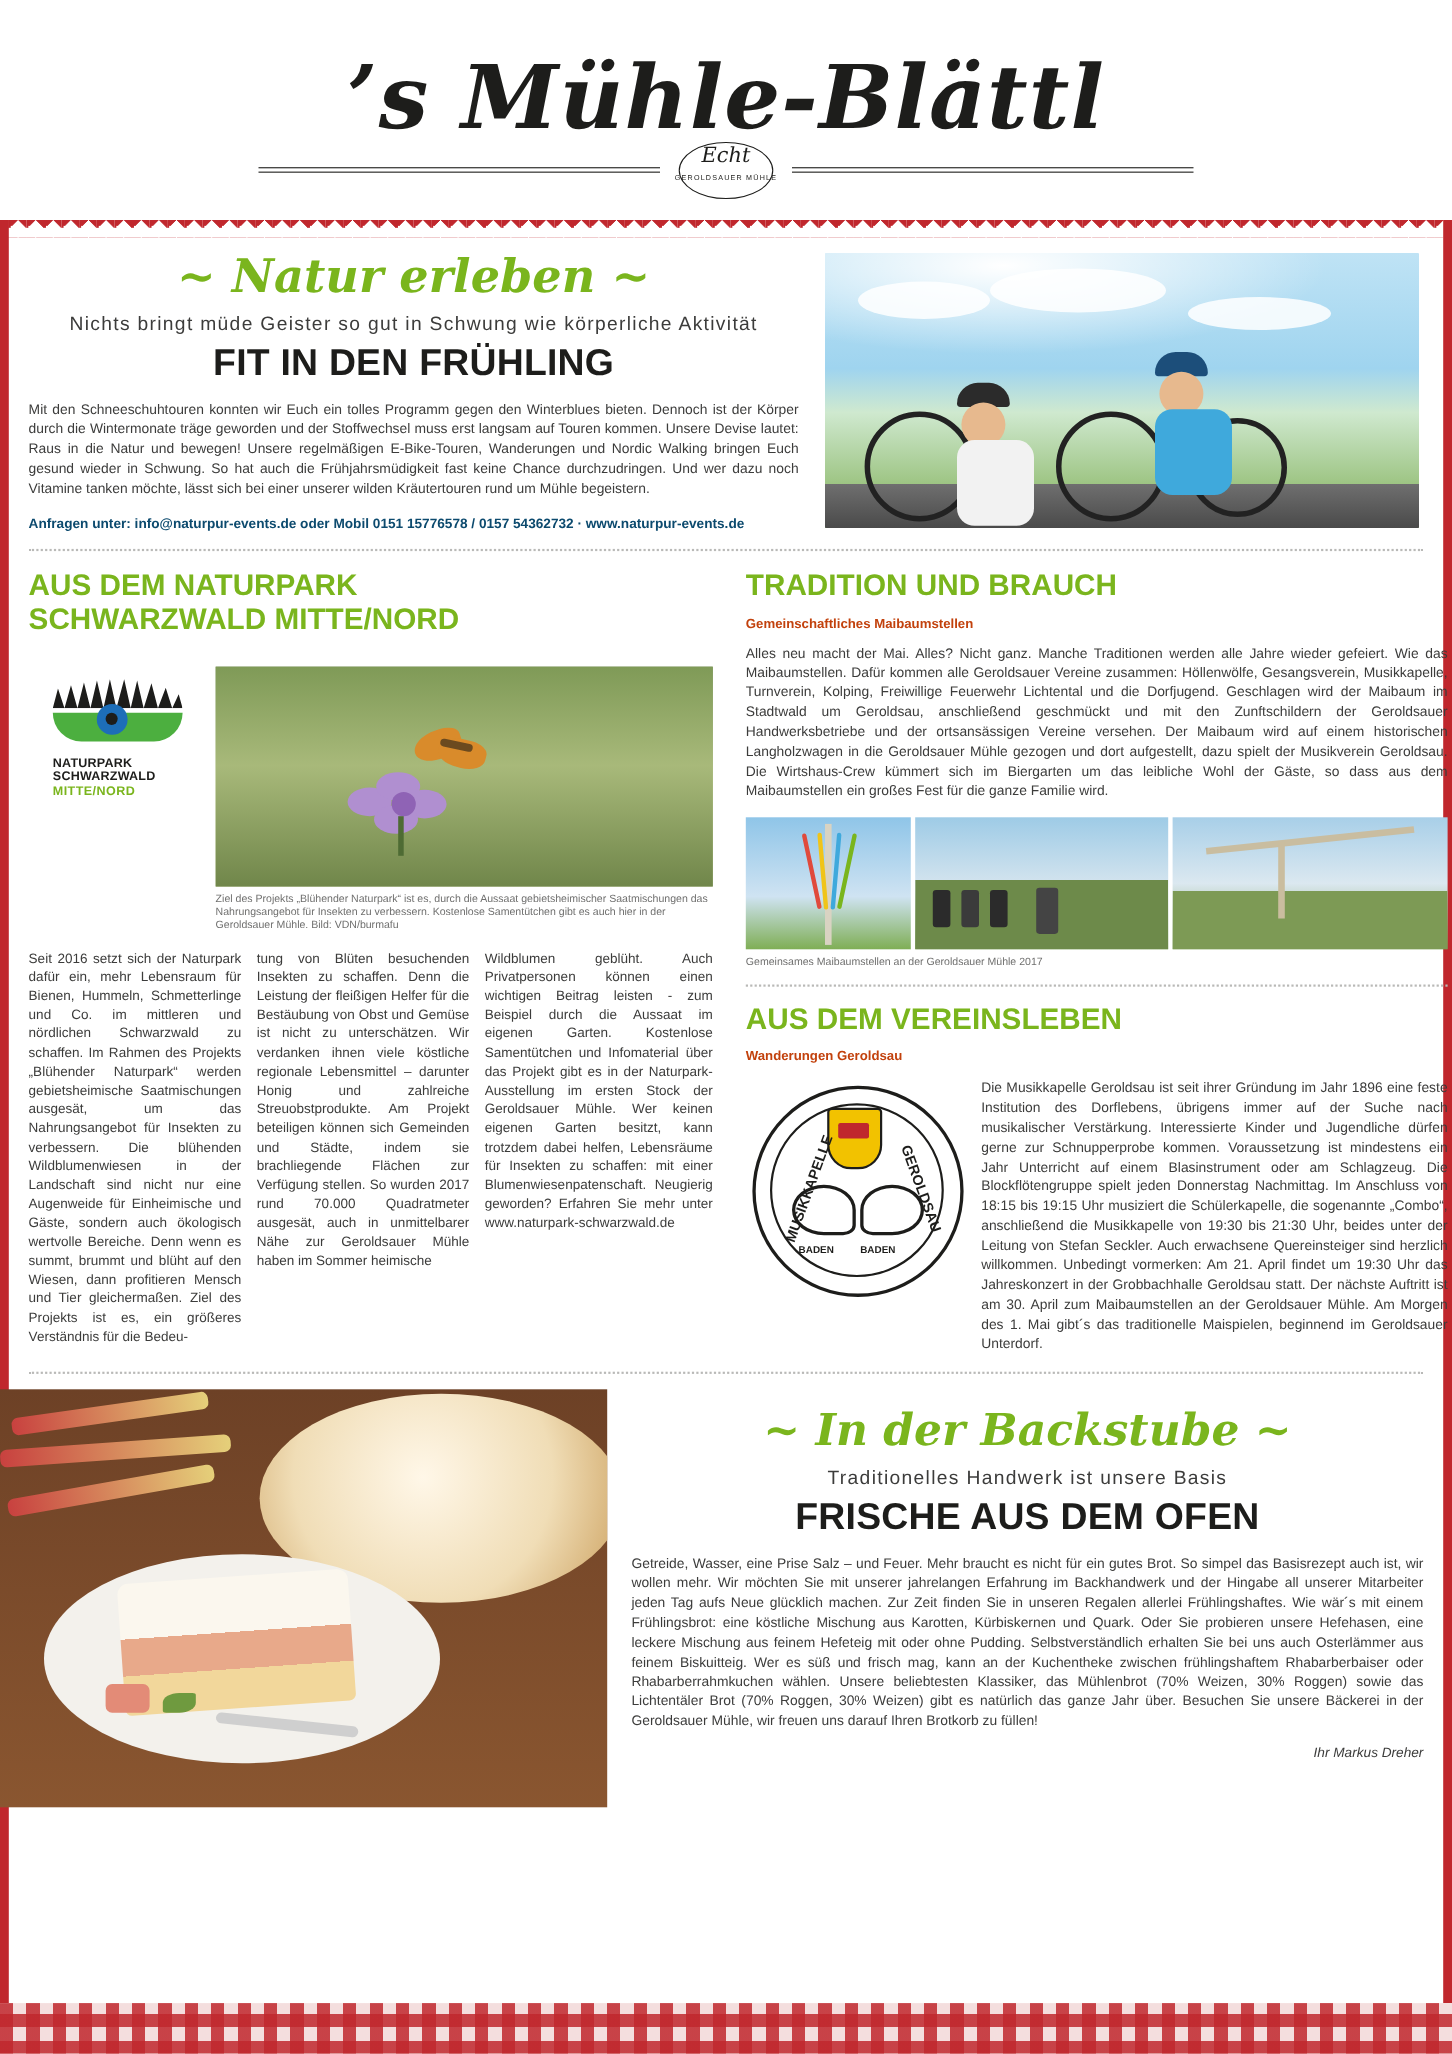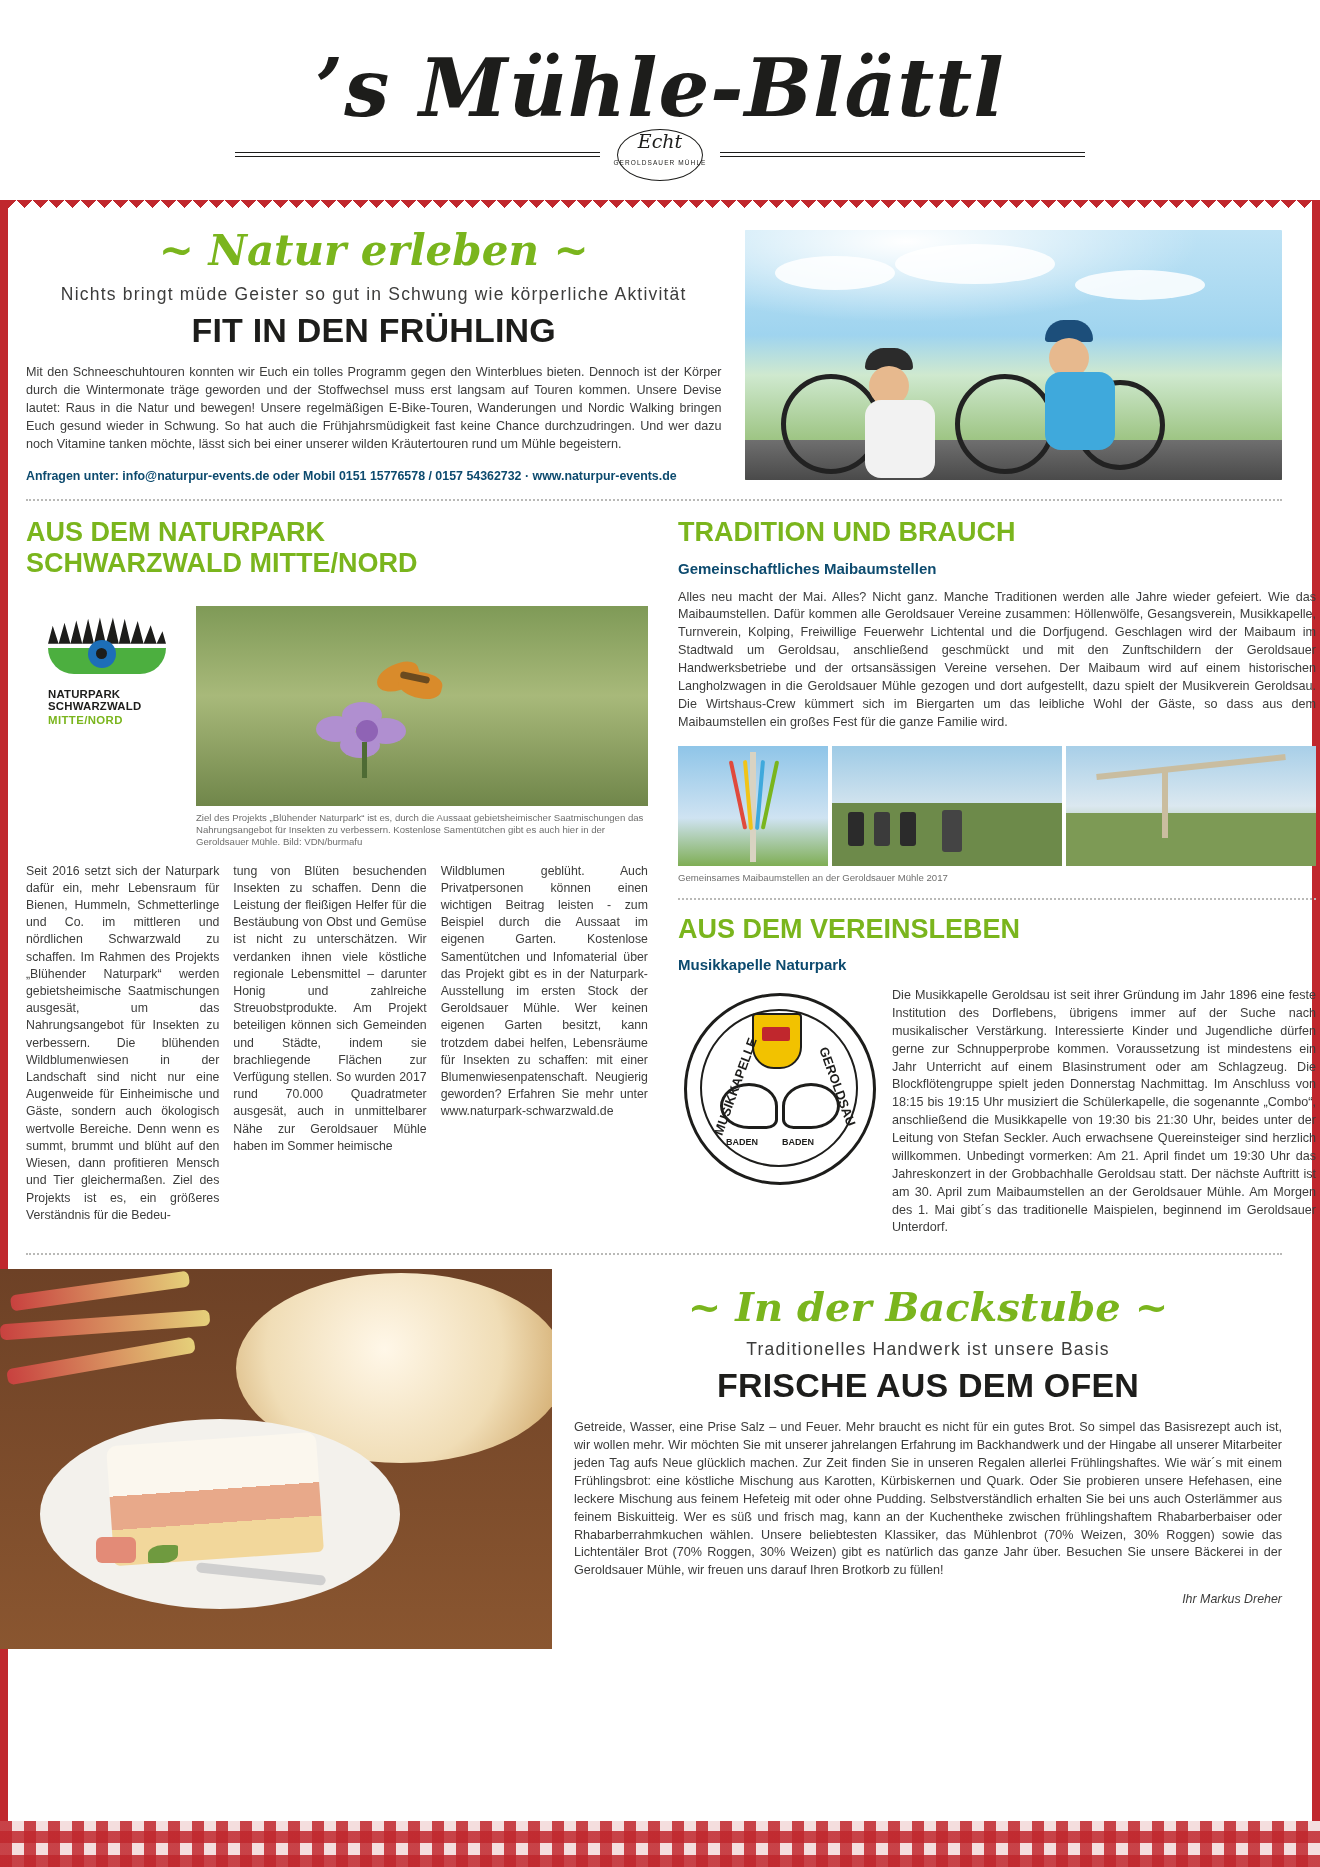--- a/index.html
+++ b/index.html
@@ -55,21 +55,21 @@
   .zigzag{
     position:absolute;left:0;right:0;height:16px;
     background:
       linear-gradient(135deg,#c0272d 25%,transparent 25%) -8px 0/16px 16px,
       linear-gradient(225deg,#c0272d 25%,transparent 25%) -8px 0/16px 16px;
     background-repeat:repeat-x;
   }
   .zig-top{top:200px;}
 
   
-  .content{position:absolute;left:0;top:216px;right:12px;}
+  .content{position:absolute;left:0;top:216px;right:0;}
   .dotted{
     border-top:2.2px dotted #b9b9b7;
     margin:0 26px;
   }
 
   
   .s1{display:flex;padding:14px 26px 0 26px;}
   .s1-left{width:700px;padding-right:24px;}
   .script-head{
     font-family:"DejaVu Serif", serif;font-style:italic;font-weight:700;
@@ -107,21 +107,21 @@
   .cyc-wheel{position:absolute;border:5px solid #222;border-radius:50%;width:90px;height:90px;}
 
   
   .s2{display:flex;padding:16px 26px 0 26px;}
   .col-left{width:630px;padding-right:30px;}
   .col-right{width:638px;}
   .green-head{
     color:#7ab51d;font-size:27px;font-weight:700;line-height:1.12;margin:0;
   }
   .sub-head{
-    font-size:15px;font-weight:700;color:#0c4a6e;margin-top:12px;
+    font-size:12px;font-weight:700;color:#c2410c;margin-top:12px;
   }
   .np-row{display:flex;margin-top:28px;}
   .np-logo{width:170px;}
   .np-logo-box{width:168px;height:118px;position:relative;}
   .np-eye{position:absolute;left:22px;top:8px;width:118px;height:60px;}
   .np-eye-top{position:absolute;left:0;top:0;width:118px;height:30px;background:#1d1d1b;
     clip-path:polygon(0 100%,4% 40%,9% 100%,14% 30%,19% 100%,24% 22%,29% 100%,34% 16%,39% 100%,44% 12%,49% 100%,55% 12%,60% 100%,65% 16%,70% 100%,76% 24%,81% 100%,87% 38%,92% 100%,97% 58%,100% 100%);}
   .np-eye-ball{position:absolute;left:40px;top:26px;width:28px;height:28px;border-radius:50%;background:#1d6eb8;}
   .np-eye-ball:after{content:"";position:absolute;left:8px;top:8px;width:11px;height:11px;border-radius:50%;background:#1d1d1b;}
   .np-eye-bot{position:absolute;left:0;top:34px;width:118px;height:26px;background:#4caf3f;border-radius:0 0 60px 60px;}
@@ -321,21 +321,21 @@
             <div style="position:absolute;left:0;bottom:0;width:100%;height:44%;background:#7d9a55;"></div>
             <div style="position:absolute;left:30px;top:18px;width:190px;height:6px;background:#c9bda0;transform:rotate(-6deg);"></div>
             <div style="position:absolute;left:96px;top:22px;width:6px;height:70px;background:#cabd9f;"></div>
           </div>
         </div>
         <div class="caption">Gemeinsames Maibaumstellen an der Geroldsauer Mühle 2017</div>
 
         <div class="dotted" style="margin:14px 0 0 0;"></div>
 
         <div class="green-head" style="margin-top:14px;">AUS DEM VEREINSLEBEN</div>
-        <div class="sub-head">Musikkapelle Naturpark</div>
+        <div class="sub-head">Wanderungen Geroldsau</div>
 
         <div class="mk-row">
           <div class="mk-logo">
             <div class="mk-circle"></div>
             <div class="mk-inner"></div>
             <div class="mk-shield"></div>
             <div class="mk-horn"></div>
             <div class="mk-horn2"></div>
             <div class="mk-text">
               <div class="mk-word" style="left:6px;top:92px;transform:rotate(-70deg);">MUSIKKAPELLE</div>

